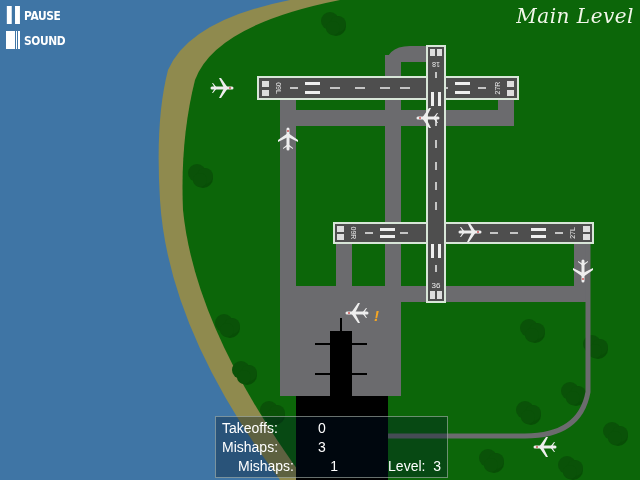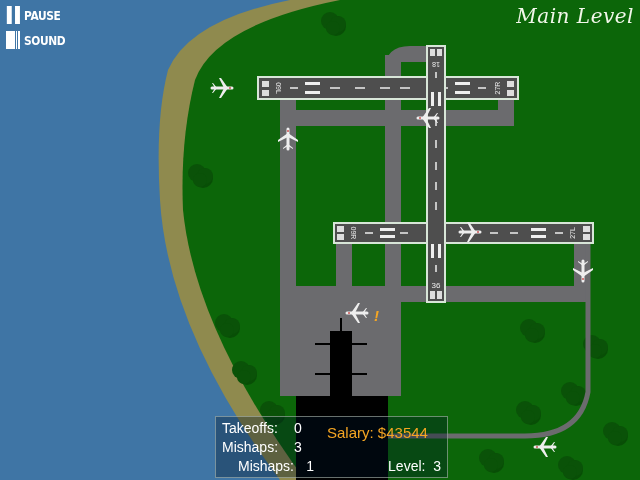--- a/index.html
+++ b/index.html
@@ -9,21 +9,21 @@
   #pause-btn{top:6px;}
   #sound-btn{top:31px;}
   .ico{display:inline-block;width:18px;height:18px;position:relative;}
   .pause-ico span{position:absolute;top:0;width:6px;height:18px;background:#fff;}
   .pause-ico span:first-child{left:1px;}
   .pause-ico span:last-child{left:11px;}
   .sound-ico{background:repeating-linear-gradient(90deg,#fff 0 2px,transparent 2px 3px);}
   .sound-ico:before{content:"";position:absolute;left:0;top:0;width:7px;height:18px;background:#fff;}
   #main-menu{position:absolute;right:6px;top:4px;color:#f2f7ea;font-family:"DejaVu Serif",serif;font-style:italic;font-size:20px;cursor:pointer;letter-spacing:0.5px;}
   #stats{position:absolute;left:215px;top:416px;width:231px;height:60px;background:rgba(0,20,40,0.35);border:1px solid rgba(190,200,190,0.55);font-family:"Liberation Sans",sans-serif;font-size:14px;color:#fff;}
-  .stat-row{position:absolute;left:6px;display:flex;}
+  .stat-row{position:absolute;left:6px;display:flex;gap:24px;}
   .stat-label{width:72px;}
   .stat-val{width:20px;}
   #salary{position:absolute;left:111px;top:7px;color:#f5a623;font-size:15px;}
   #level{position:absolute;right:6px;top:41px;}
 </style>
 </head>
 <body>
 
 <svg id="map" viewBox="0 0 640 480" xmlns="http://www.w3.org/2000/svg">
   <defs>
@@ -190,18 +190,17 @@
     <span class="stat-val">0</span>
   </div>
   <div class="stat-row" style="top:22px;">
     <span class="stat-label">Mishaps:</span>
     <span class="stat-val">3</span>
   </div>
   <div class="stat-row" style="top:41px;text-align:right;">
     <span class="stat-label">Mishaps:</span>
     <span class="stat-val">1</span>
   </div>
-  <div id="salary">Salary: $43544</div>
   <div id="level">
     <span>Level:</span>&nbsp;
     <span>3</span>
   </div>
 </div>
 
 </body></html>

